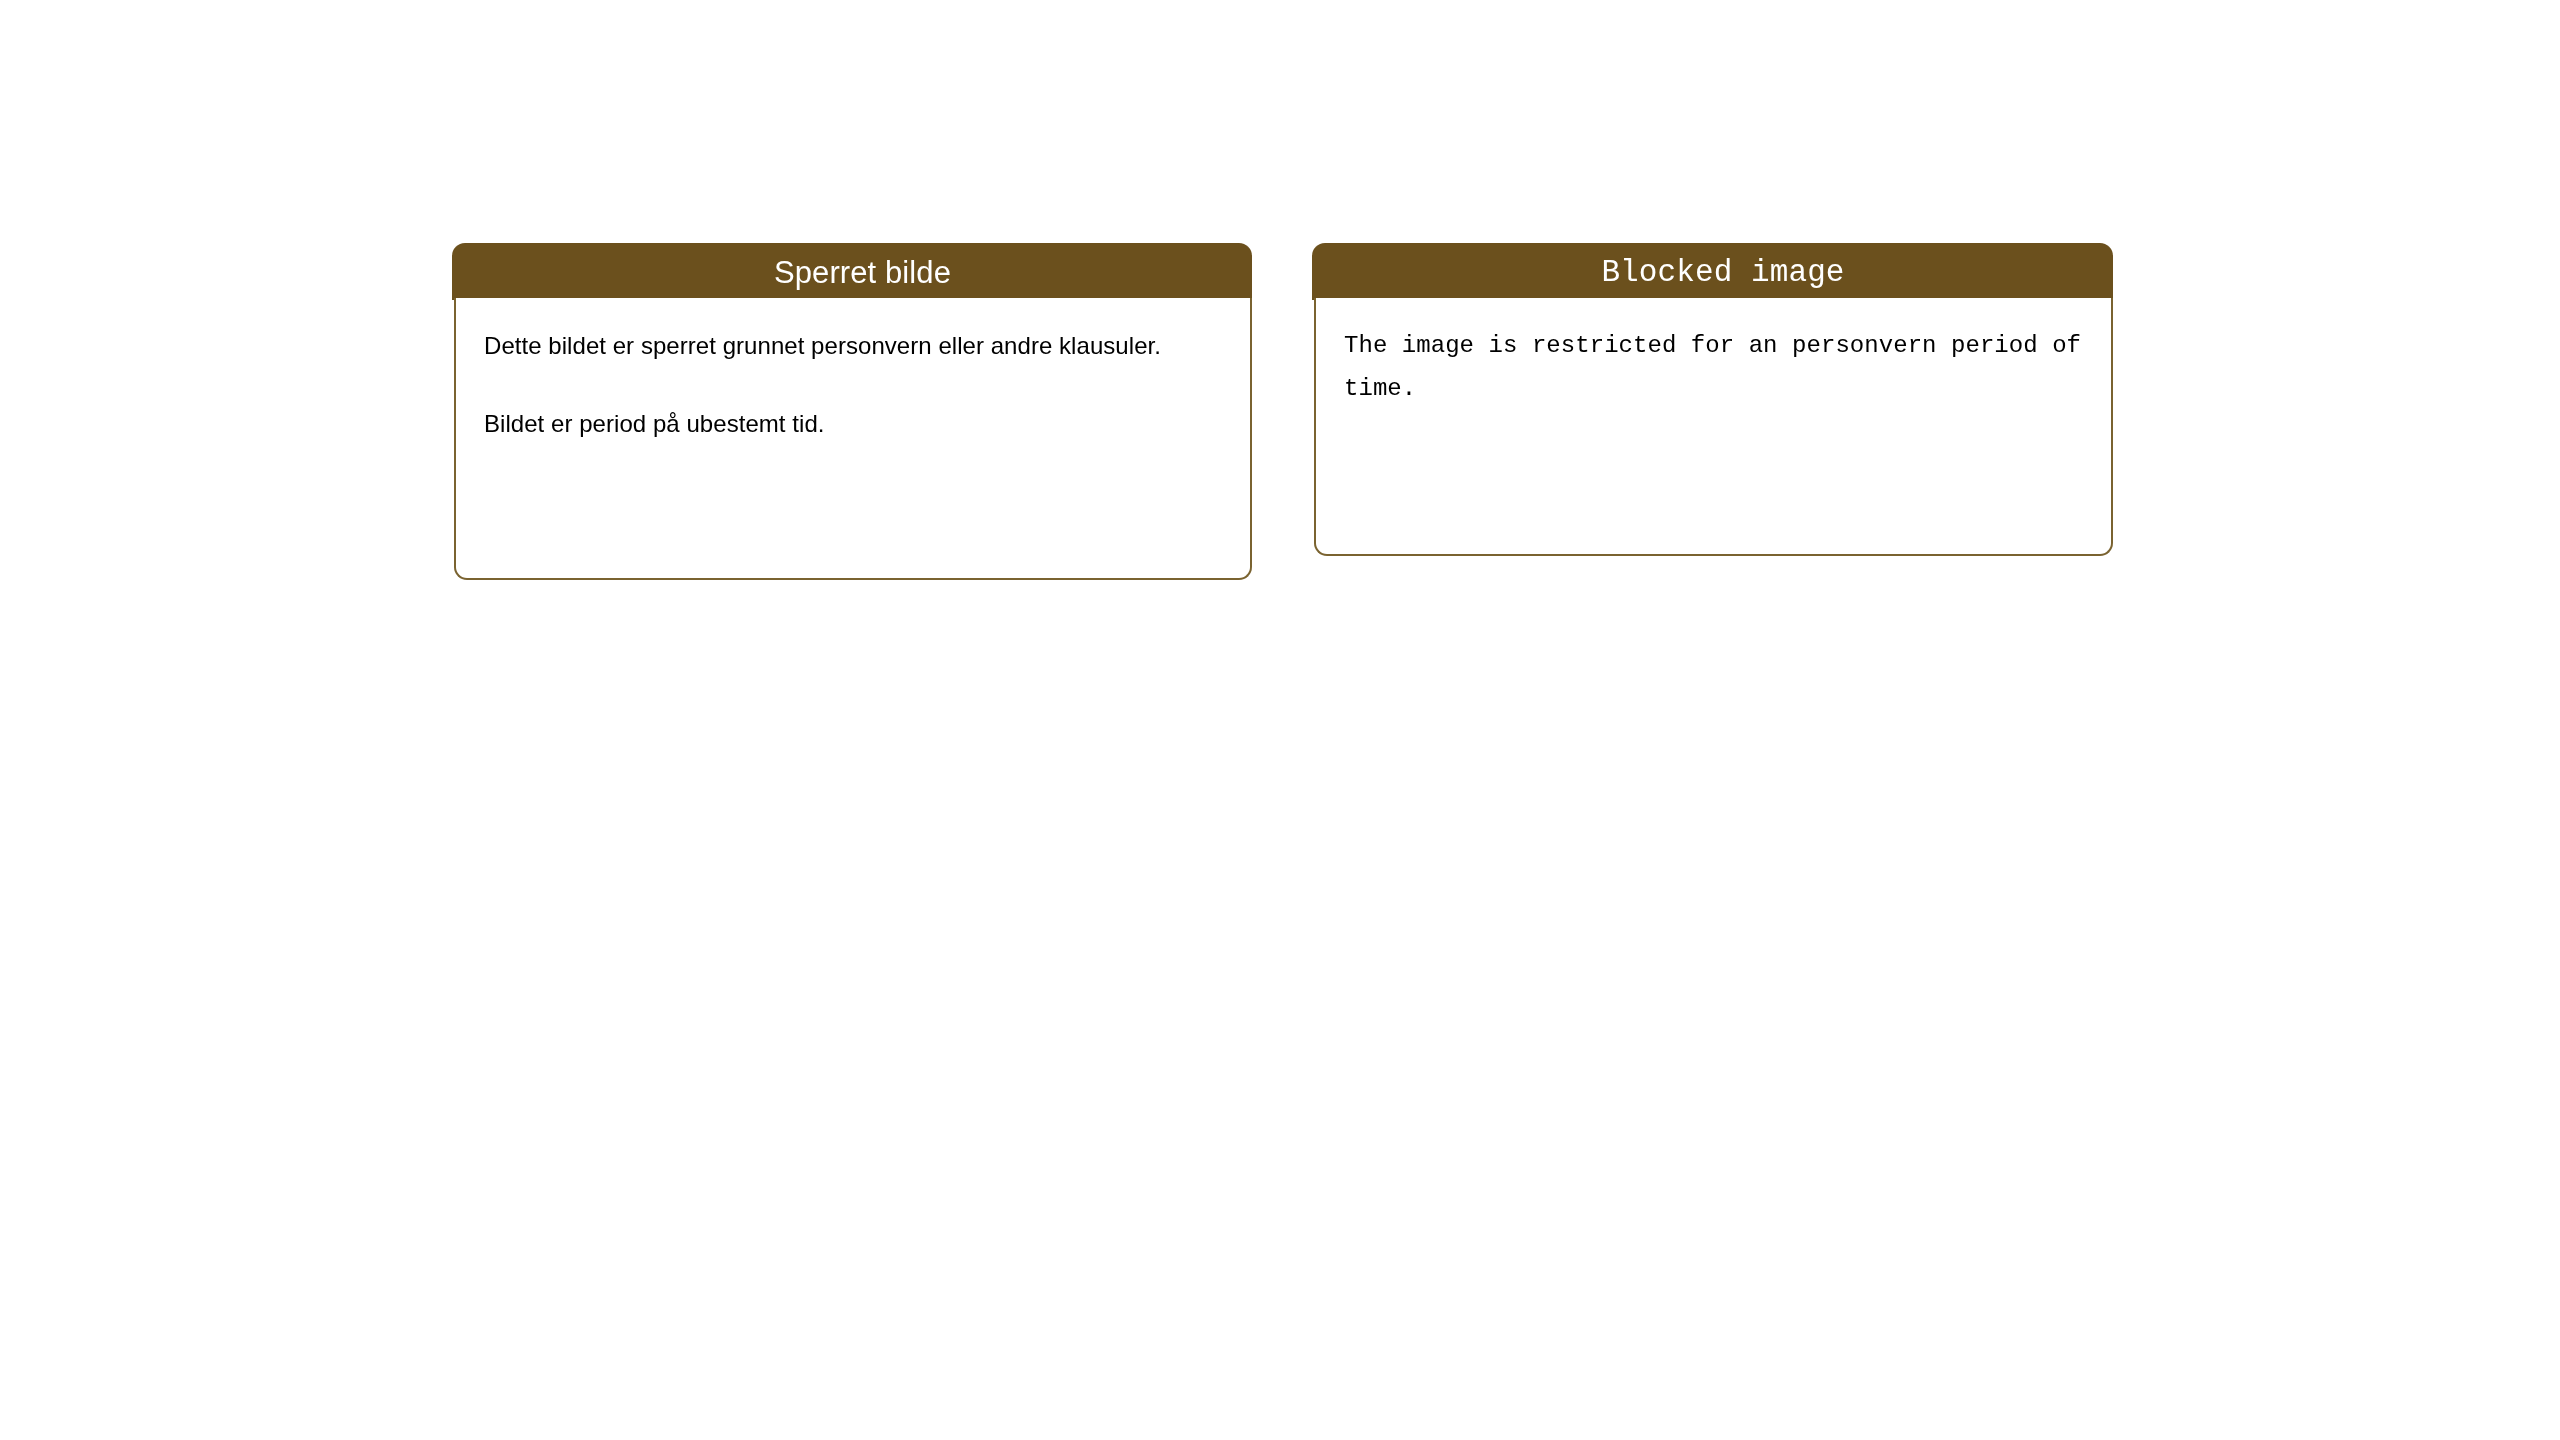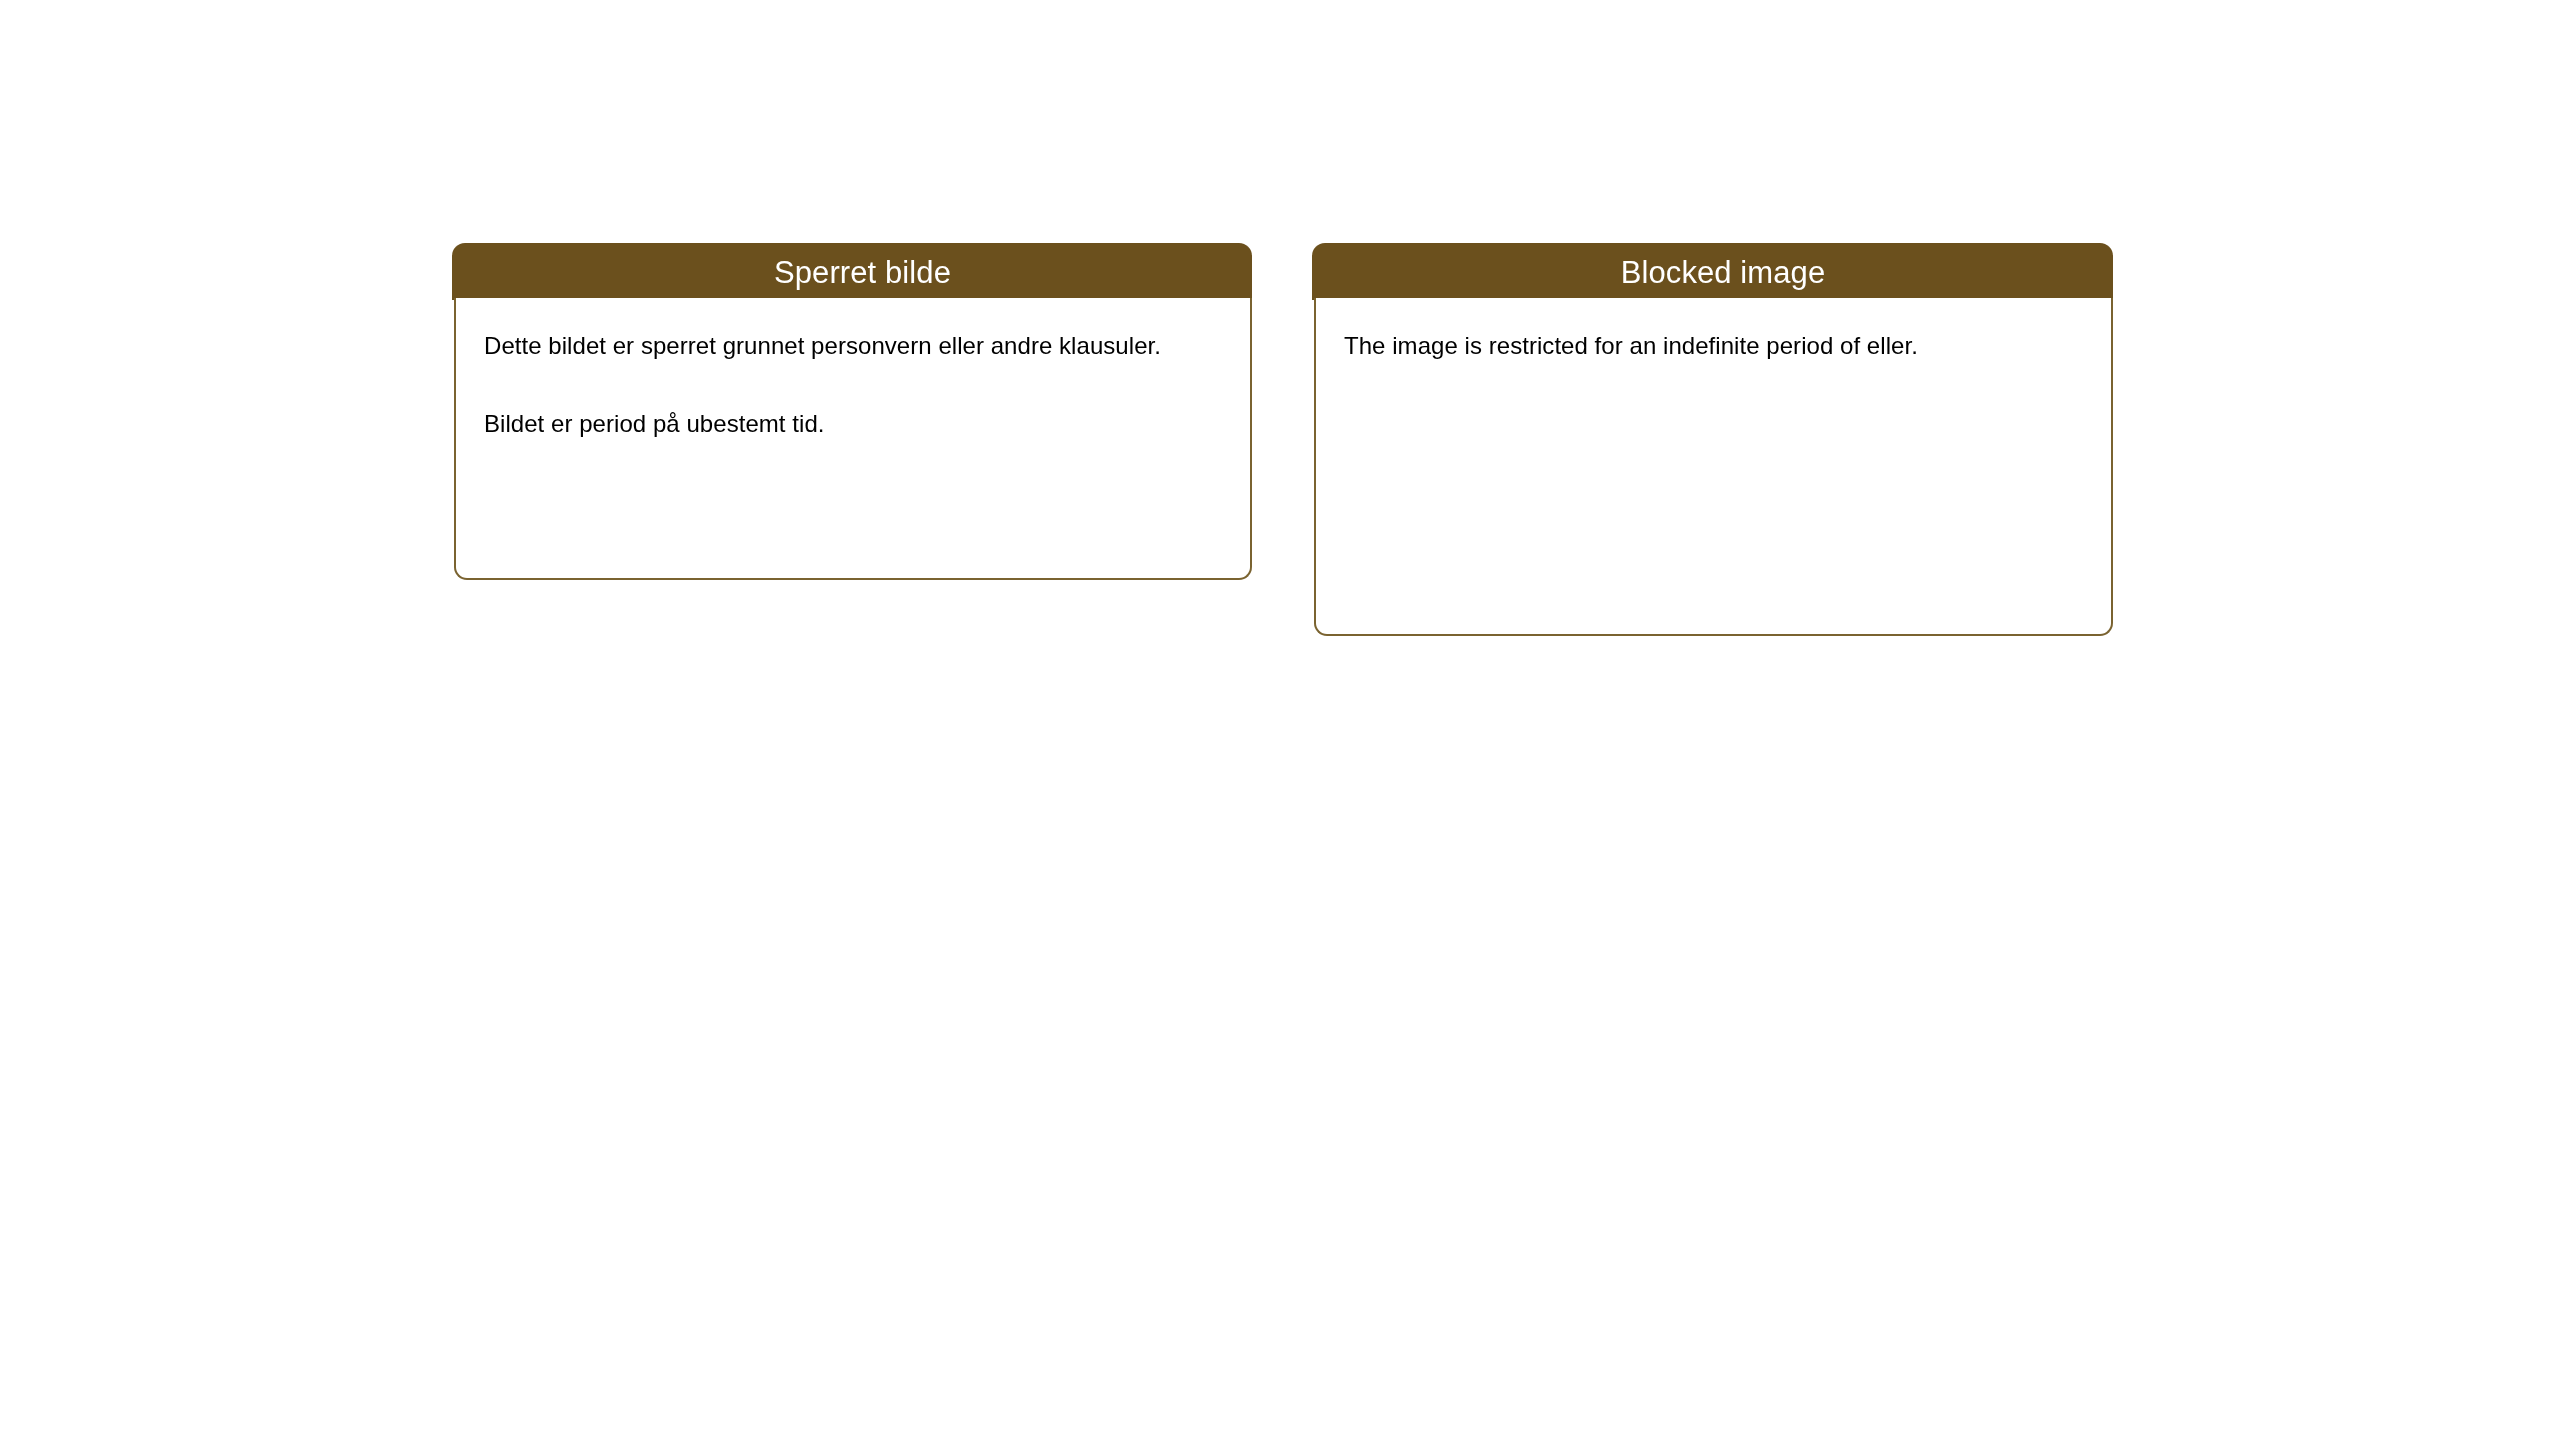--- a/index.html
+++ b/index.html
@@ -91,21 +91,22 @@
     left: 452px;
     top: 243px;
     width: 800px;
     height: 337px;
   }
 
   #card-en {
     left: 1312px;
     top: 243px;
     width: 801px;
-    height: 393px;
+    height: 313px;
+    font-family: Liberation Mono, monospace;
   }
 </style>
 </head>
 <body>
 
 <div class="canvas">
 
   <section class="notice-card" id="card-no">
     <div class="card-header">
       <span class="card-title">Sperret bilde</span>
@@ -114,17 +115,17 @@
       <p class="card-paragraph">Dette bildet er sperret grunnet personvern eller andre klausuler.</p>
       <p class="card-paragraph">Bildet er period på ubestemt tid.</p>
     </div>
   </section>
 
   <section class="notice-card" id="card-en">
     <div class="card-header">
       <span class="card-title">Blocked image</span>
     </div>
     <div class="card-body">
-      <p class="card-paragraph">The image is restricted for an indefinite period of eller.</p>
+      <p class="card-paragraph">The image is restricted for an personvern period of time.</p>
     </div>
   </section>
 
 </div>
 
 </body></html>

